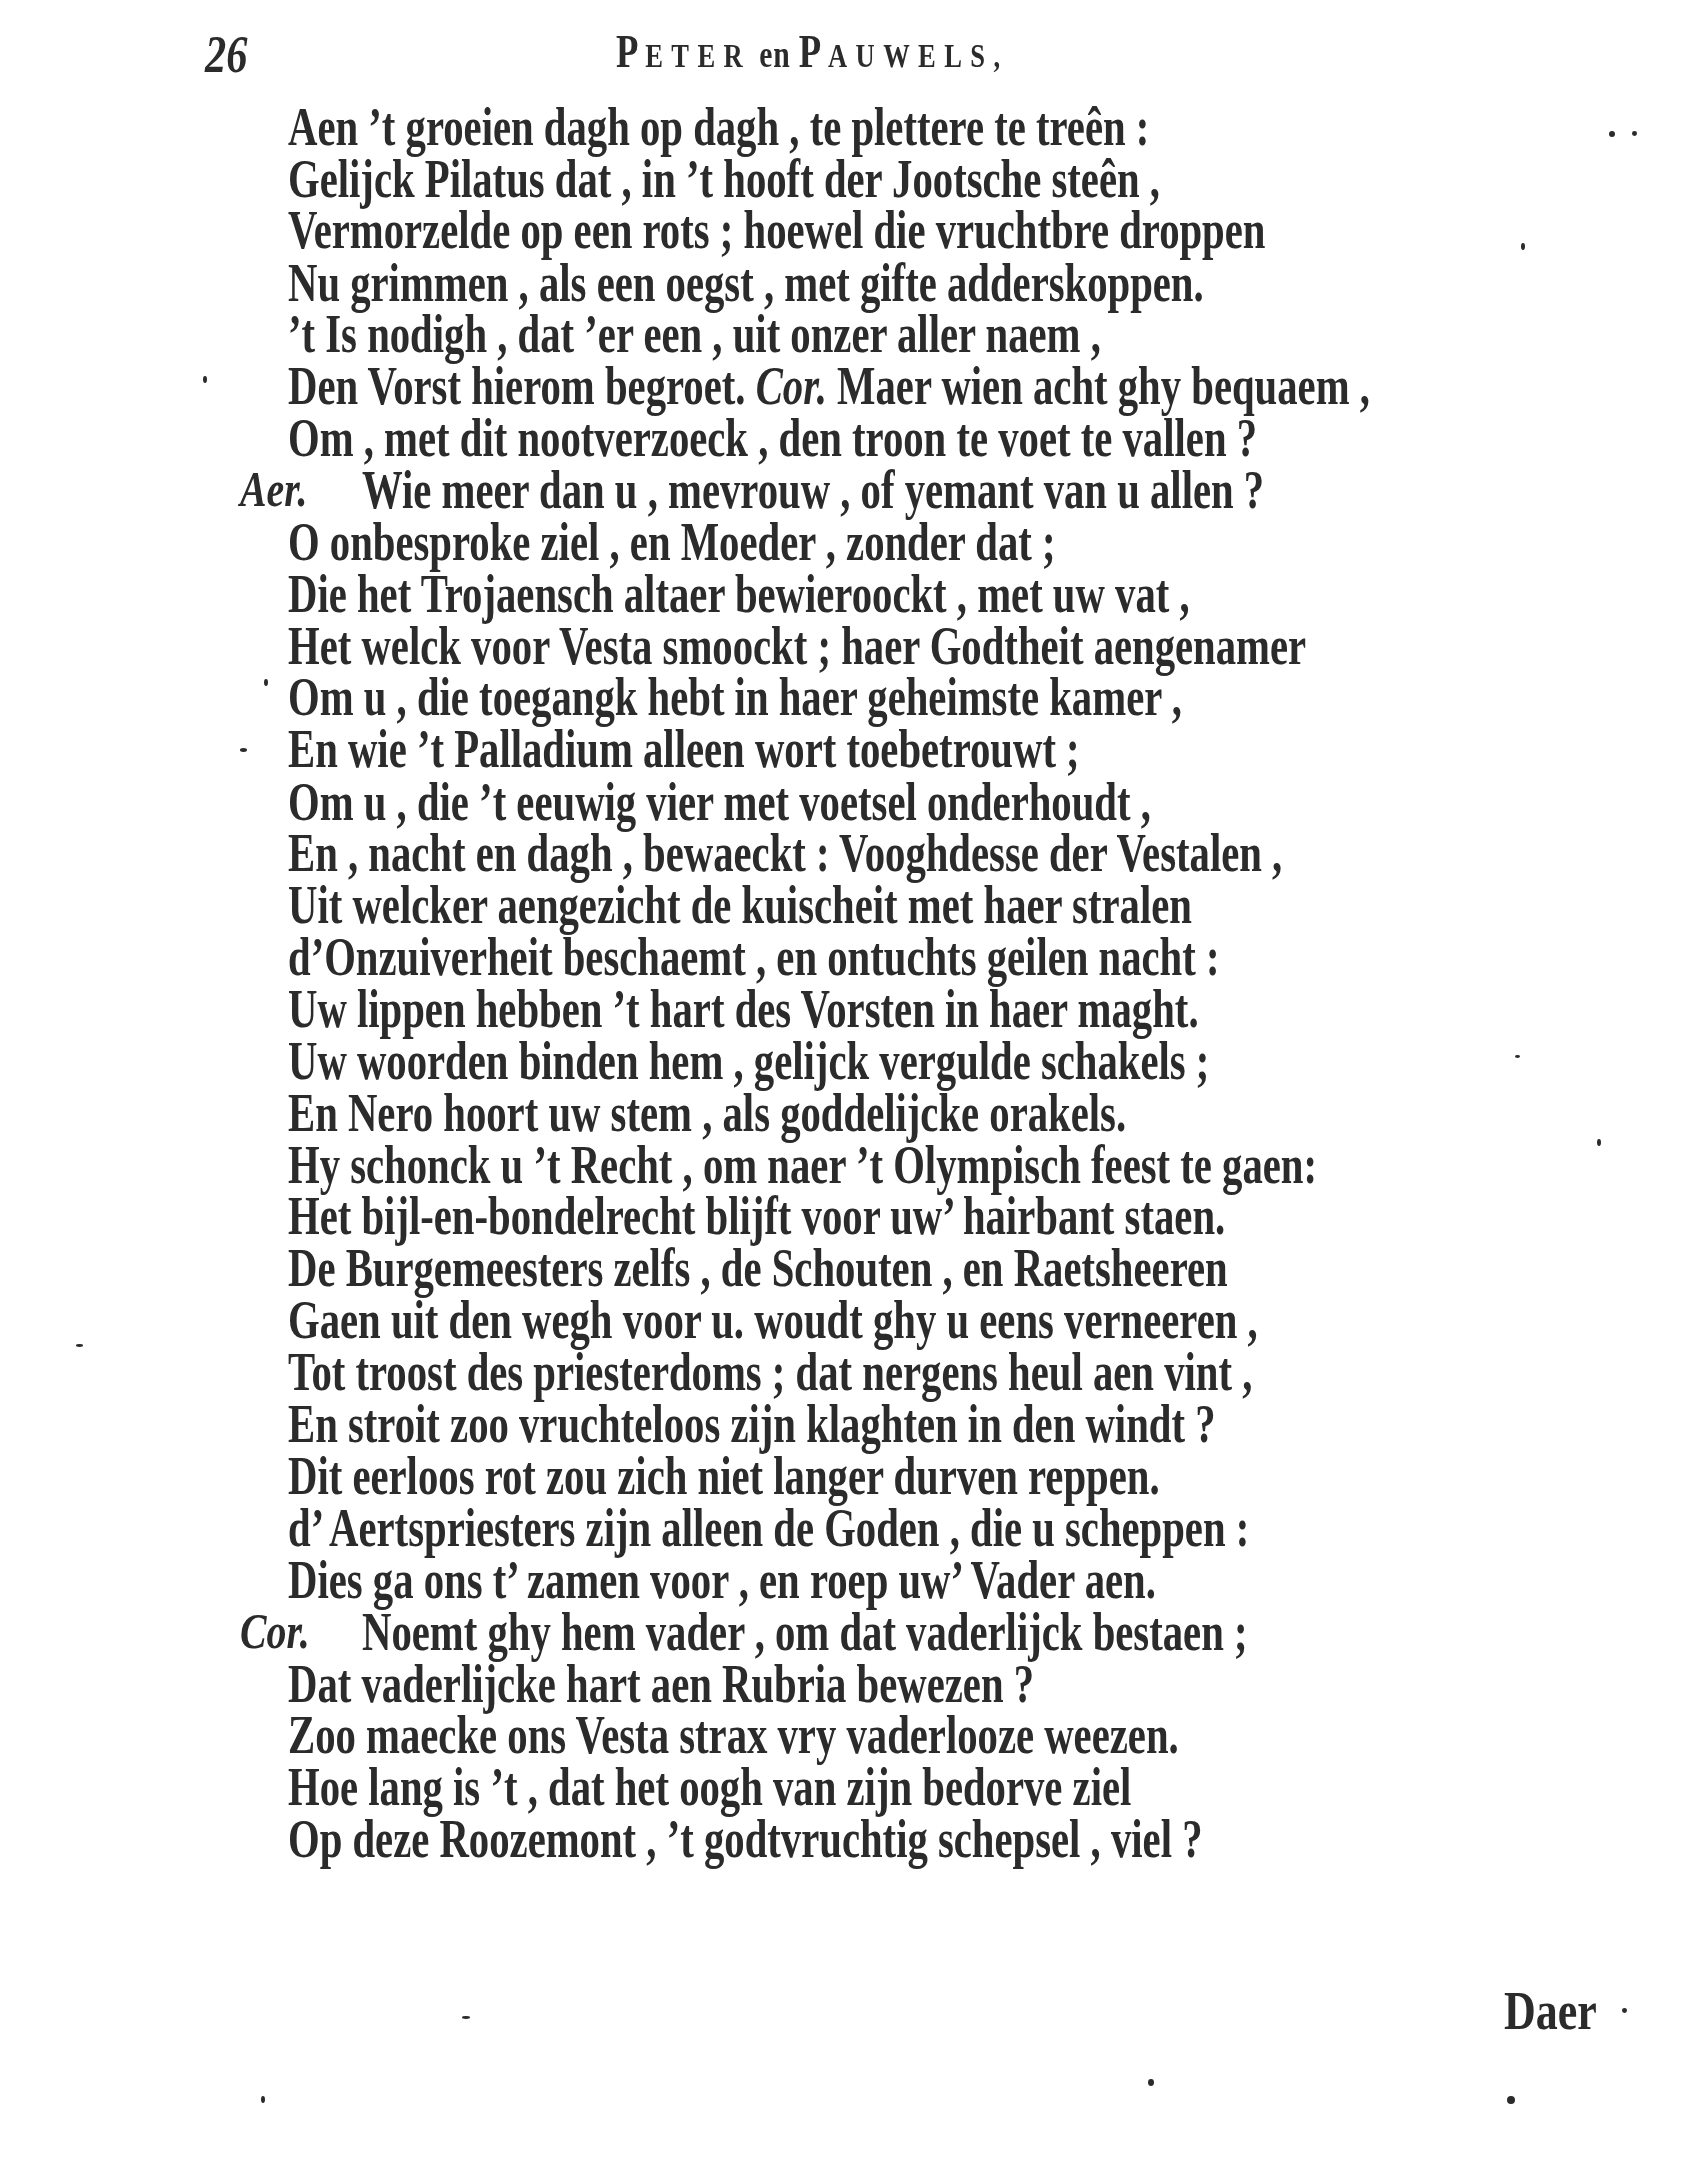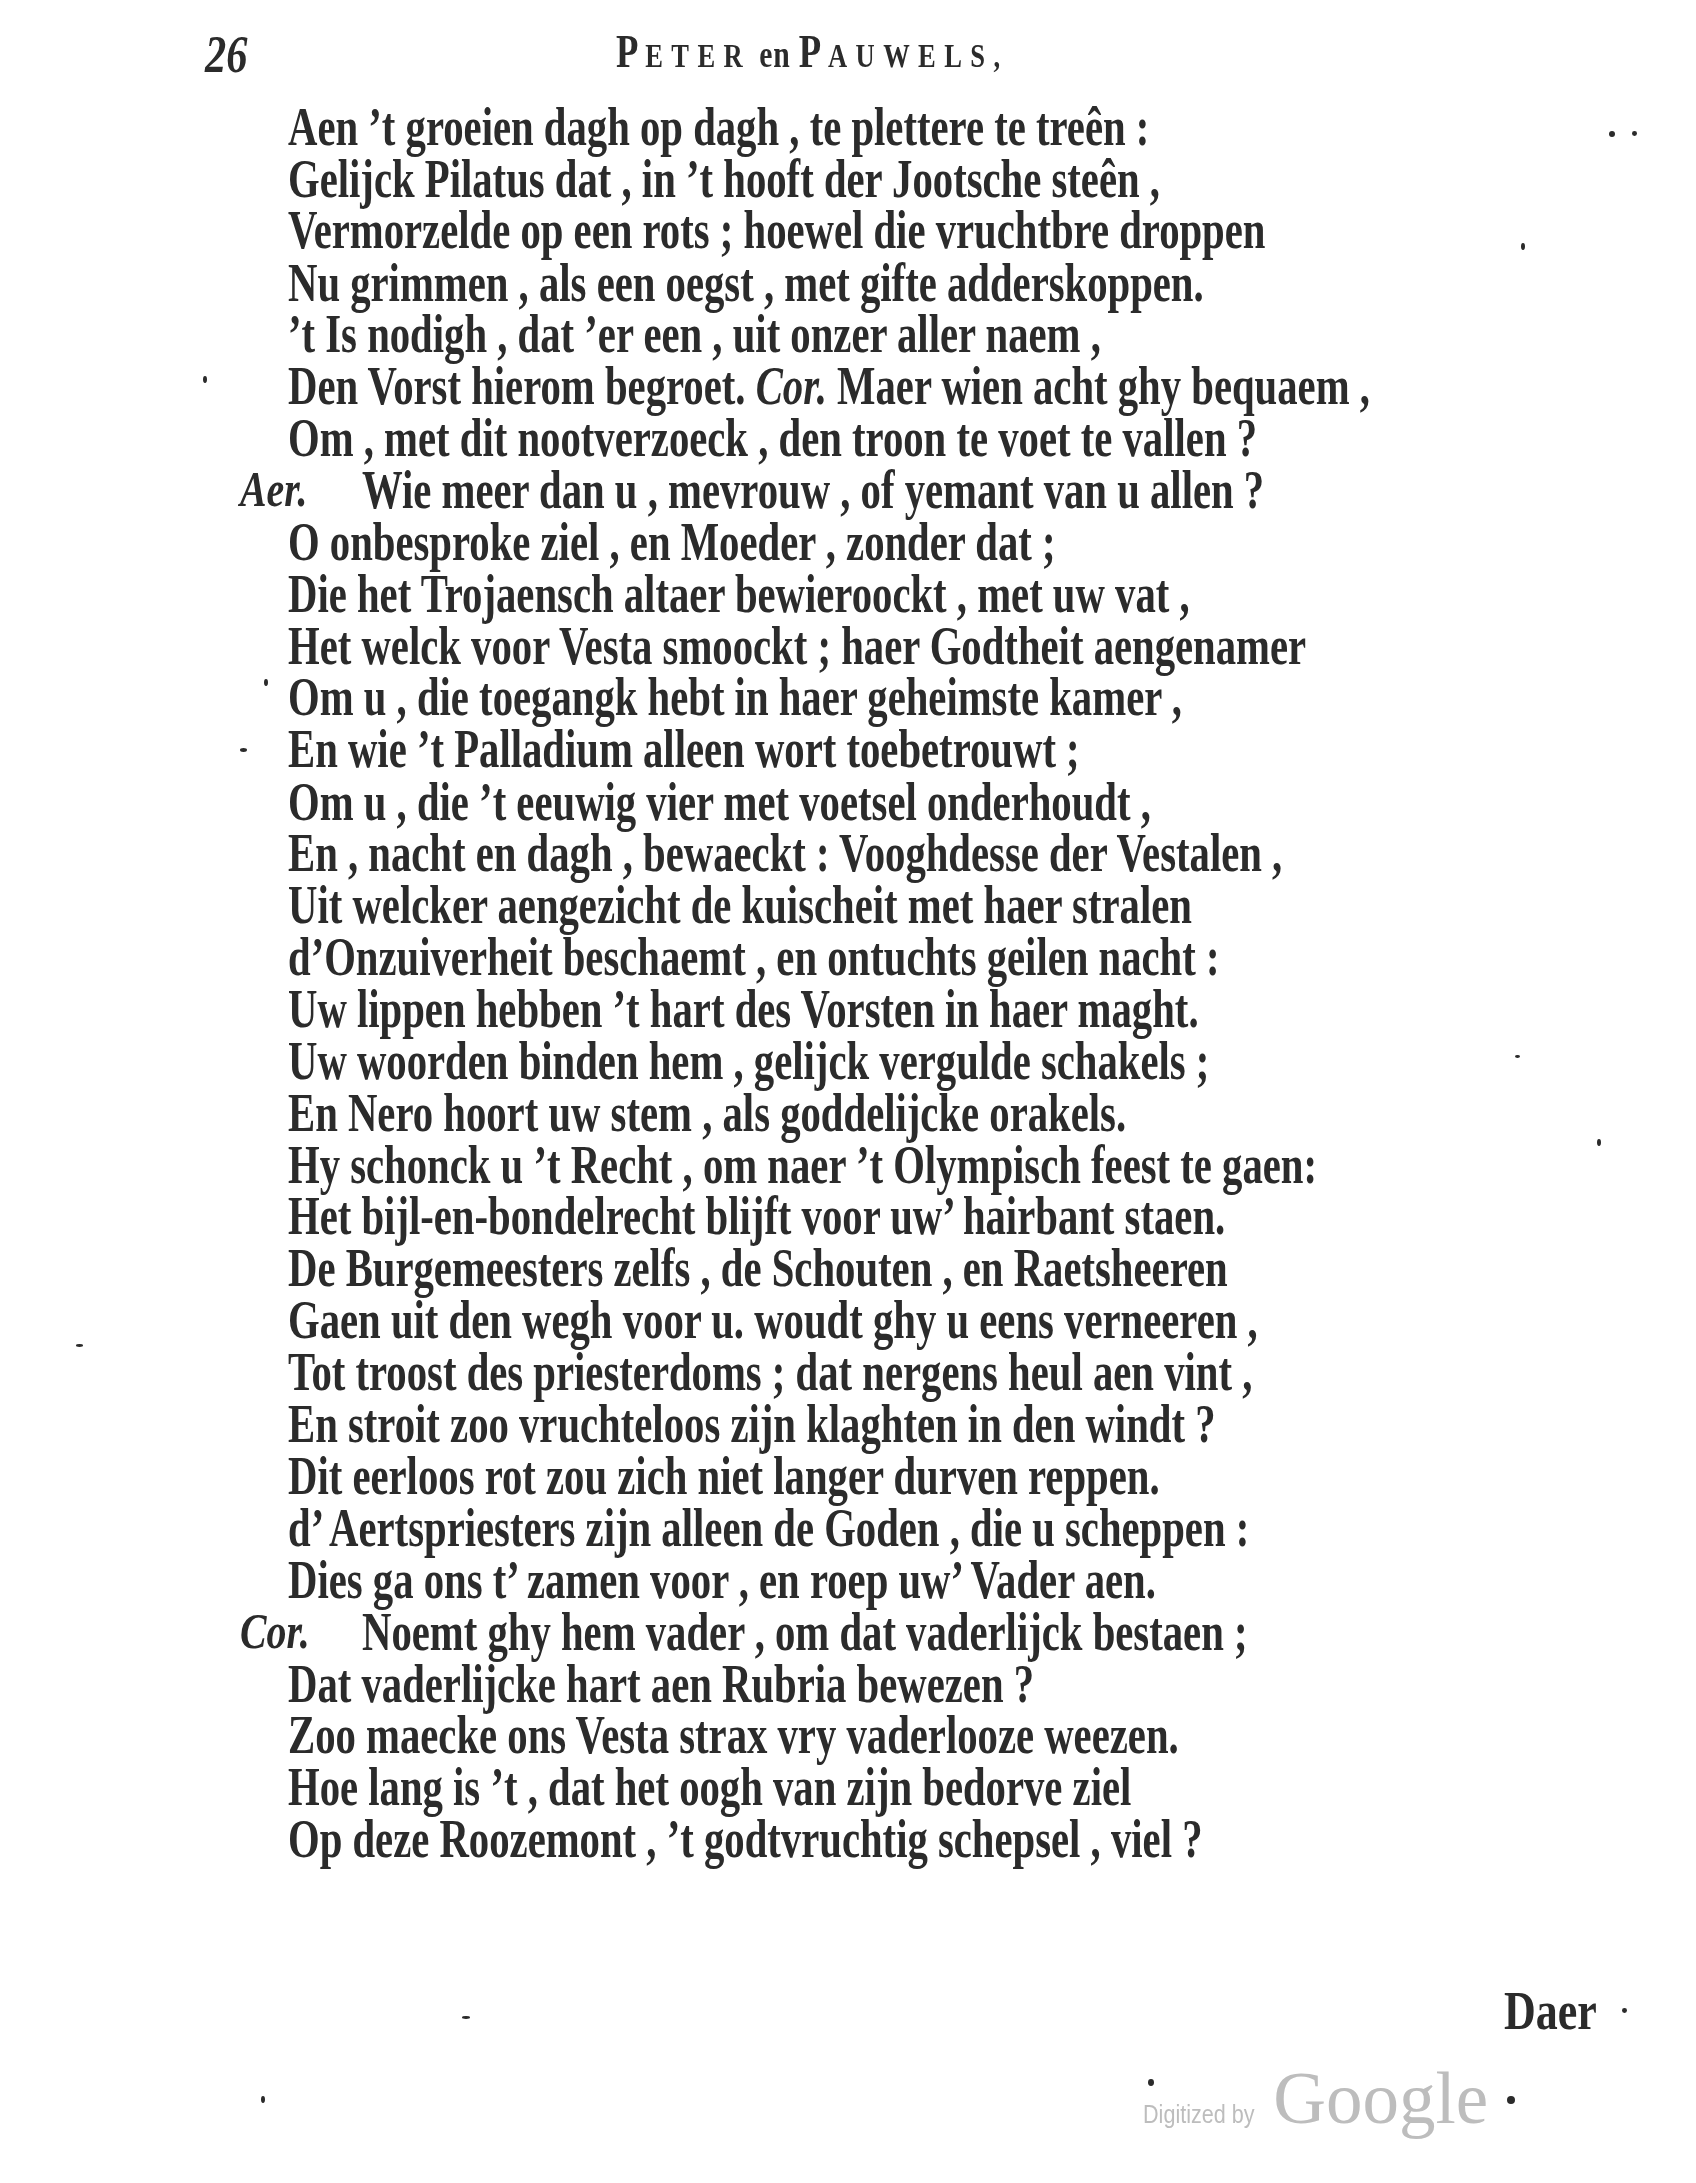--- a/index.html
+++ b/index.html
@@ -64,24 +64,20 @@
       <span class="speaker" style="left: 240px; top: 1606px;">Cor.</span>
       <div class="line" style="top: 1604px; left: 362px;">Noemt ghy hem vader , om dat vaderlijck bestaen ;</div>
       <div class="line" style="top: 1656px; left: 288px;">Dat vaderlijcke hart aen Rubria bewezen ?</div>
       <div class="line" style="top: 1707px; left: 288px;">Zoo maecke ons Vesta strax vry vaderlooze weezen.</div>
       <div class="line" style="top: 1759px; left: 288px;">Hoe lang is ’t , dat het oogh van zijn bedorve ziel</div>
       <div class="line" style="top: 1811px; left: 288px;">Op deze Roozemont , ’t godtvruchtig schepsel , viel ?</div>
     </div>
 
   <div class="catchword">Daer</div>
 
-  <div class="watermark">
-    <span class="wm-small">Digitized by</span>
-    <span class="wm-big">Google</span>
-  </div>
 
   <span class="speck" style="left:1609px;top:131px;width:5.9px;height:5.9px;"></span>
   <span class="speck" style="left:1632px;top:131px;width:4.9px;height:4.9px;"></span>
   <span class="speck" style="left:1521px;top:243px;width:3.9px;height:6.8px;"></span>
   <span class="speck" style="left:203px;top:376px;width:3.9px;height:6.8px;"></span>
   <span class="speck" style="left:264px;top:679px;width:3.9px;height:6.8px;"></span>
   <span class="speck" style="left:240px;top:748px;width:6.8px;height:3.9px;"></span>
   <span class="speck" style="left:1515px;top:1055px;width:4.9px;height:2.9px;"></span>
   <span class="speck" style="left:1597px;top:1139px;width:3.9px;height:6.8px;"></span>
   <span class="speck" style="left:76px;top:1344px;width:6.8px;height:2.9px;"></span>

